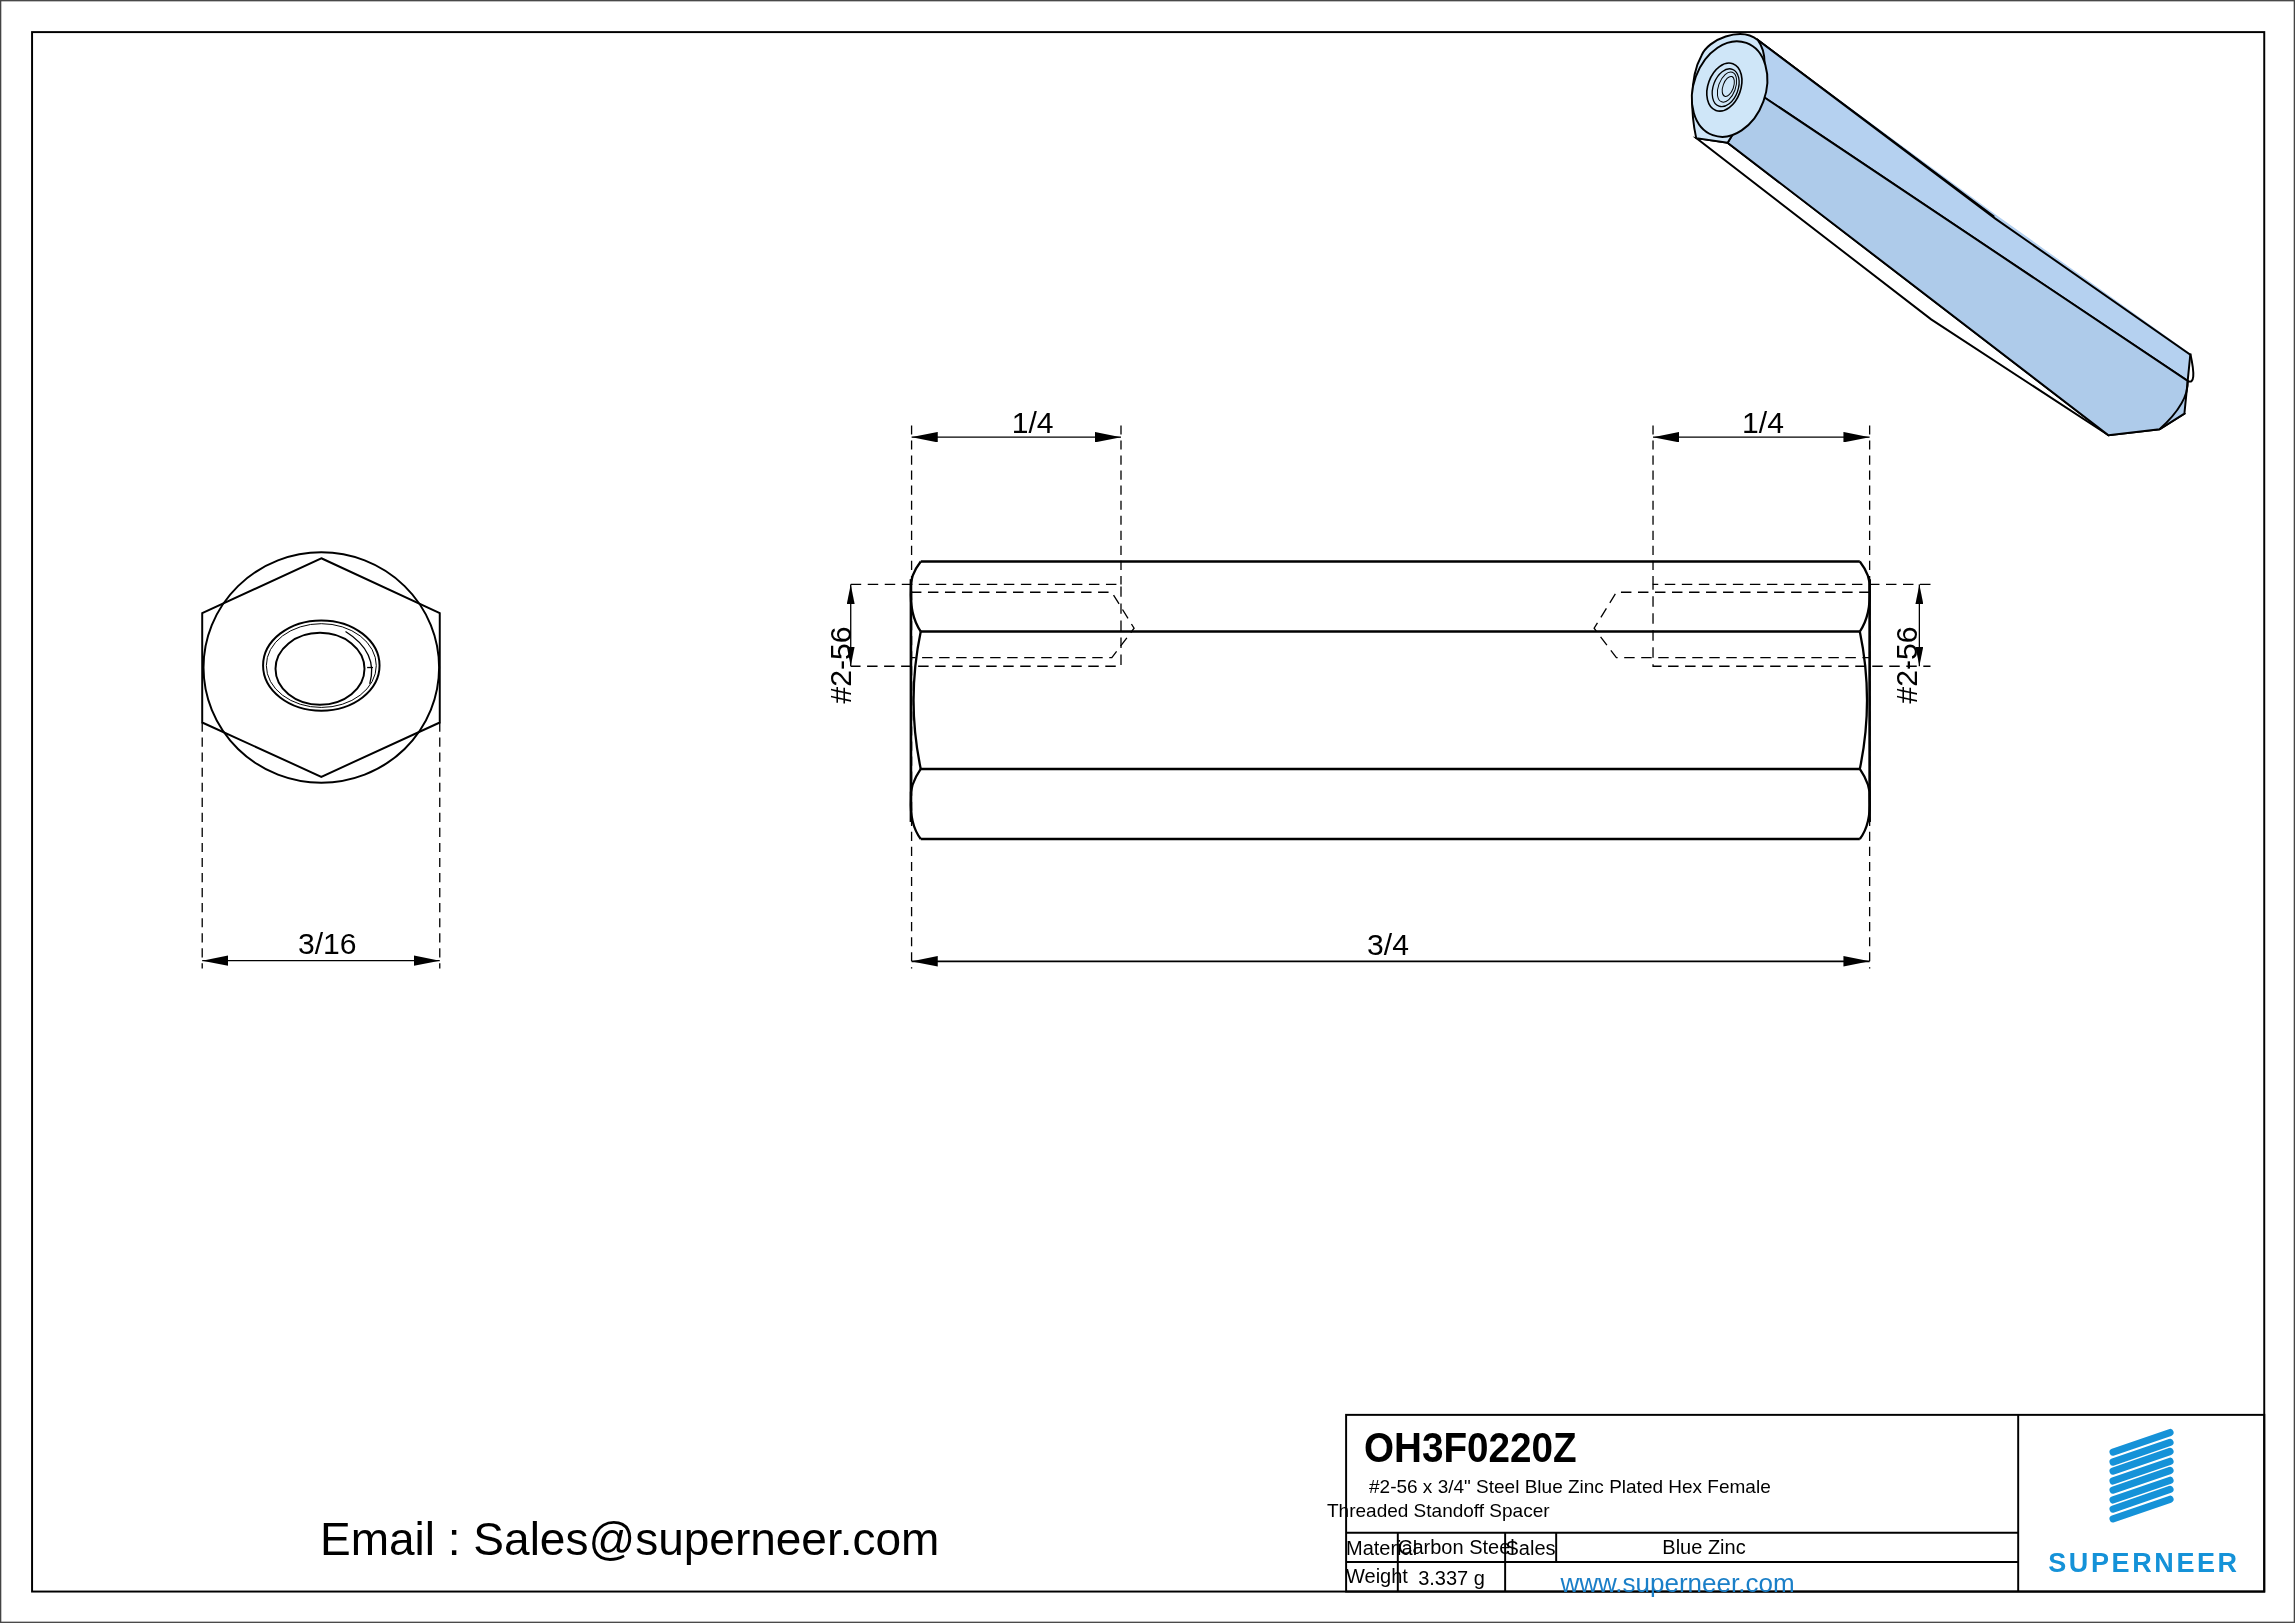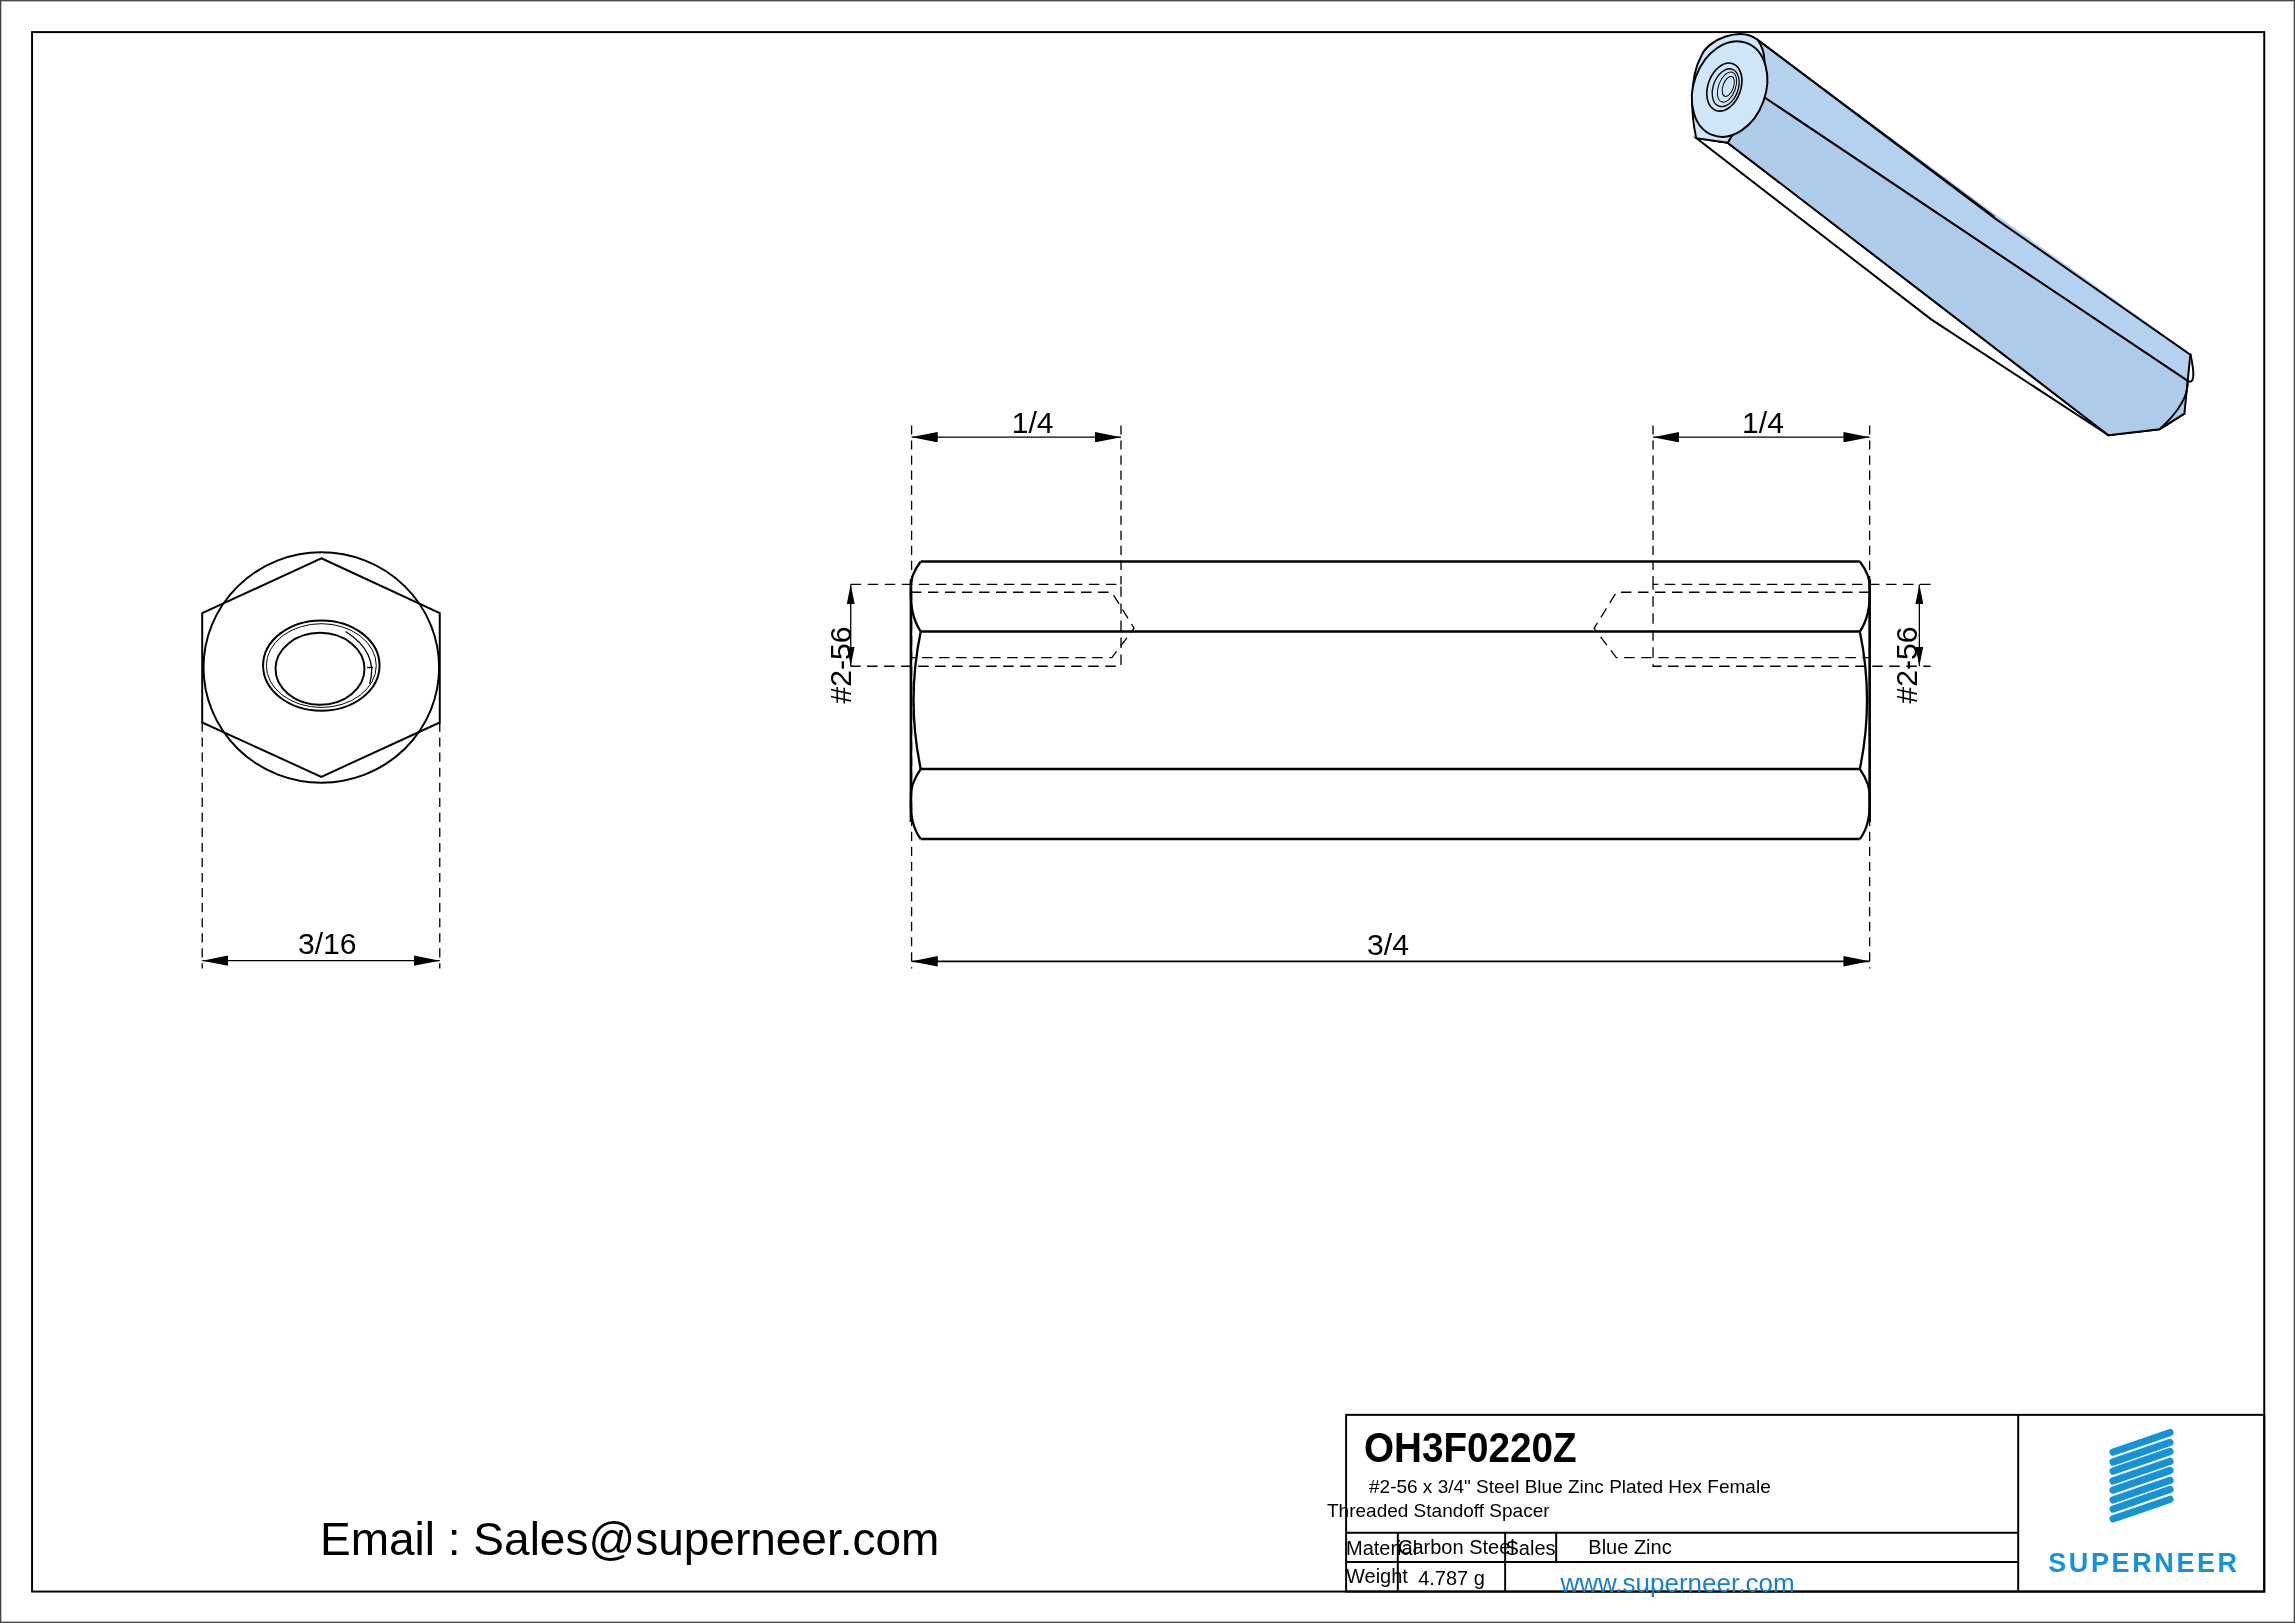--- a/index.html
+++ b/index.html
@@ -141,21 +141,21 @@
   </g>
 </svg>
 
 <div class="tb part-no" style="left:1364px; top:1424px;">OH3F0220Z</div>
 <div class="tb desc" style="left:1369px; top:1475px;">#2-56 x 3/4" Steel Blue Zinc Plated Hex Female</div>
 <div class="tb desc" style="left:1327px; top:1499px;">Threaded Standoff Spacer</div>
 
 <div class="tb cell" style="left:1346px; top:1537px; width:52px;">Material</div>
 <div class="tb cell" style="left:1398px; top:1536px; width:107px;">Carbon Steel</div>
 <div class="tb cell" style="left:1505px; top:1537px; width:51px;">Sales</div>
-<div class="tb cell" style="left:1557px; top:1536px; width:124px;padding-left:11px;">Blue Zinc</div>
+<div class="tb cell" style="left:1631px; top:1536px; width:124px;padding-left:11px;">Blue Zinc</div>
 <div class="tb cell" style="left:1346px; top:1565px; width:52px;">Weight</div>
-<div class="tb cell" style="left:1398px; top:1567px; width:107px;">4.787 g</div>
+<div class="tb cell" style="left:1398px; top:1567px; width:107px;">3.337 g</div>
 <div class="tb cell-link" style="left:1505px; top:1568px; width:345px;">www.superneer.com</div>
 
 <div class="tb brand" style="left:2036px; top:1548px; width:216px; text-align:center;">SUPERNEER</div>
 
 <div class="tb email" style="left:300px; top:1512px;">Email : Sales@superneer.com</div>
 
 
 </body></html>

